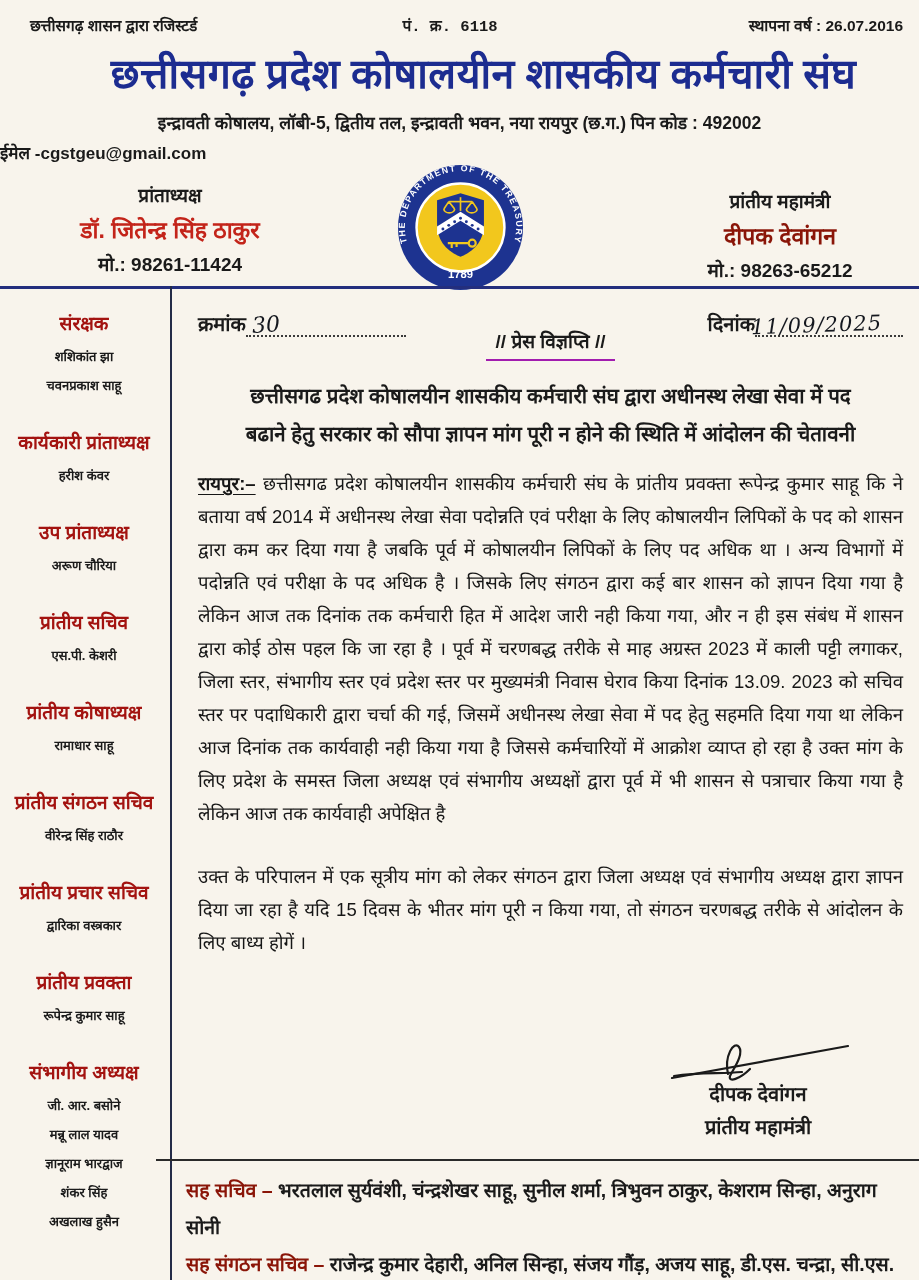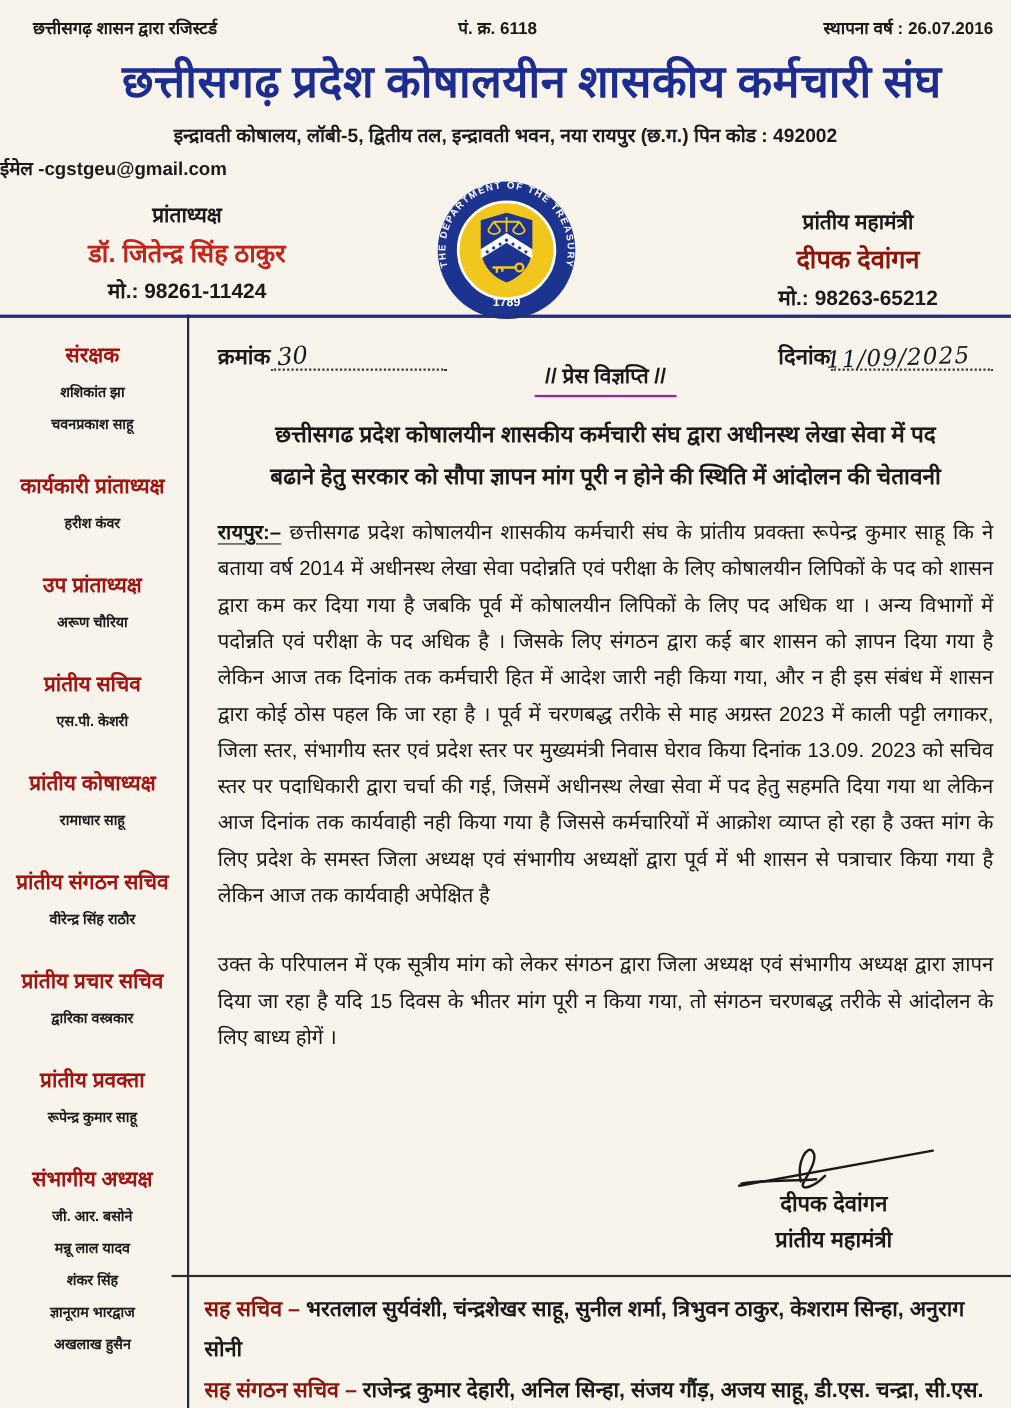--- a/index.html
+++ b/index.html
@@ -4,21 +4,21 @@
 <style>
   html,body{margin:0;padding:0;background:#d8d3c8;}
   .page{
     position:relative;width:919px;height:1280px;margin:0 auto;
     background:#f8f4ec;color:#1a1a1a;overflow:hidden;
     font-family:"Liberation Sans",sans-serif;
   }
   
   .top-note{position:absolute;top:14px;font-size:15.5px;font-weight:bold;}
   .top-left{left:30px;}
-  .top-center{left:50%;transform:translateX(-60%);}
+  .top-center{left:50%;transform:translateX(-60%);font-family:Liberation Mono, monospace;}
   .top-right{right:16px;}
   .org-title{
     position:absolute;top:44px;left:0;width:100%;text-align:center;
     font-size:41px;font-weight:bold;color:#1c2c90;letter-spacing:.5px;
     font-family:"Liberation Serif",serif;
     padding-left:24px;
   }
   .address{position:absolute;top:110px;left:0;width:100%;text-align:center;font-size:17.5px;font-weight:bold;}
   .email{position:absolute;top:141px;left:0;width:100%;text-align:left;font-size:17px;font-weight:bold;}
   .official{position:absolute;text-align:center;font-weight:bold;}
@@ -169,22 +169,22 @@
       <div class="sb-name">द्वारिका वस्त्रकार</div>
     </div>
     <div class="sb-group">
       <div class="sb-role">प्रांतीय प्रवक्ता</div>
       <div class="sb-name">रूपेन्द्र कुमार साहू</div>
     </div>
     <div class="sb-group">
       <div class="sb-role">संभागीय अध्यक्ष</div>
       <div class="sb-name">जी. आर. बसोने</div>
       <div class="sb-name">मन्नू लाल यादव</div>
+      <div class="sb-name">ज्ञानूराम भारद्वाज</div>
       <div class="sb-name">शंकर सिंह</div>
-      <div class="sb-name">ज्ञानूराम भारद्वाज</div>
       <div class="sb-name">अखलाख हुसैन</div>
     </div>
   </div>
   <div class="vline"></div>
 
   <div class="main">
     <div class="serial-date-row">
       <div>
         <span>क्रमांक</span><span class="dots serial"><span class="hw serial-hw">30</span></span>
       </div>

